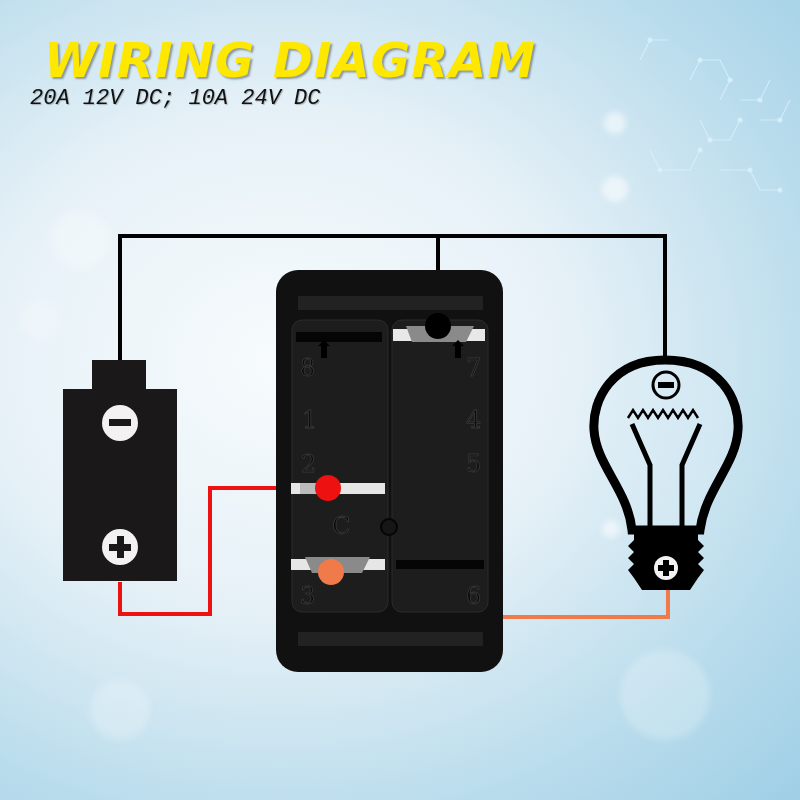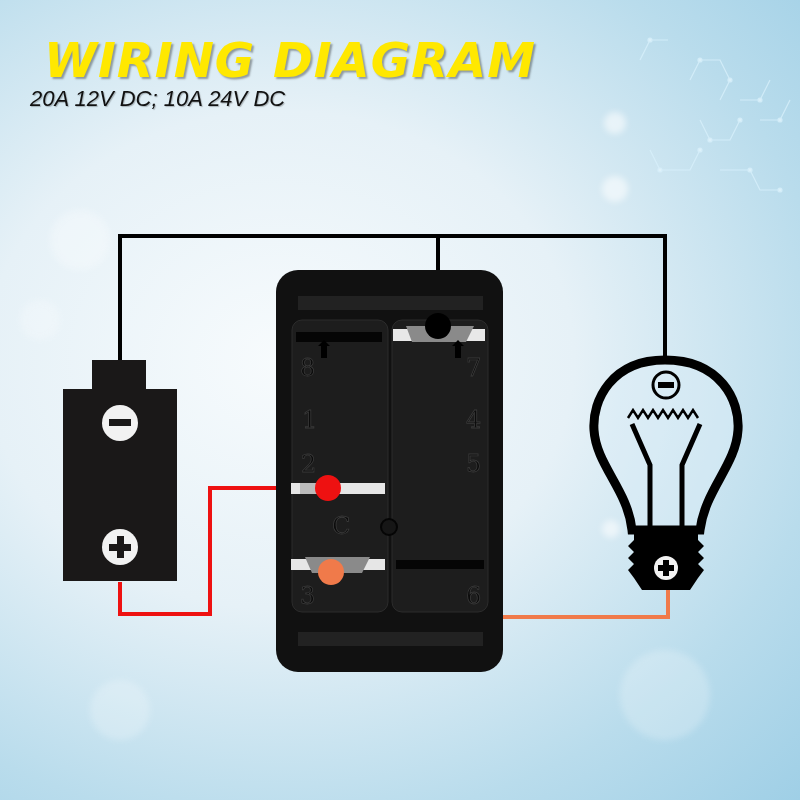--- a/index.html
+++ b/index.html
@@ -6,21 +6,21 @@
   body { width: 800px; height: 800px; overflow: hidden; position: relative;
     font-family: "DejaVu Sans", sans-serif;
     background: radial-gradient(ellipse at 35% 45%, #f7fbfd 0%, #e6f1f7 40%, #b9dcec 75%, #9fcfe6 100%);
   }
   .bokeh { position: absolute; border-radius: 50%; background: rgba(255,255,255,0.55); filter: blur(3px); }
   .title { position: absolute; left: 28px; top: 16px; margin: 16px;
     font-family: "DejaVu Sans", sans-serif; font-weight: 900; font-style: italic;
     font-size: 48px; letter-spacing: 1px; color: #ffe800;
     text-shadow: 2px 2px 2px rgba(0,0,0,0.35); }
   .subtitle { position: absolute; left: 30px; top: 86px; margin: 0;
-    font-family: Liberation Sans, sans-serif; font-style: italic; font-size: 22px; color: #111;
+    font-family: Liberation Mono, monospace; font-style: italic; font-size: 22px; color: #111;
     text-shadow: 1px 1px 1px rgba(0,0,0,0.25); }
   svg.diagram { position: absolute; left: 0; top: 0; }
   .pin { font-family: "DejaVu Serif", serif; font-size: 24px; fill: #0c0c0c; stroke: #3a3a3a; stroke-width: 0.8; }
 </style>
 </head>
 <body>
 
 <div class="bokeh" style="left:604px;top:112px;width:22px;height:22px;"></div>
 <div class="bokeh" style="left:602px;top:176px;width:26px;height:26px;"></div>
 <div class="bokeh" style="left:50px;top:210px;width:60px;height:60px;opacity:.5"></div>

